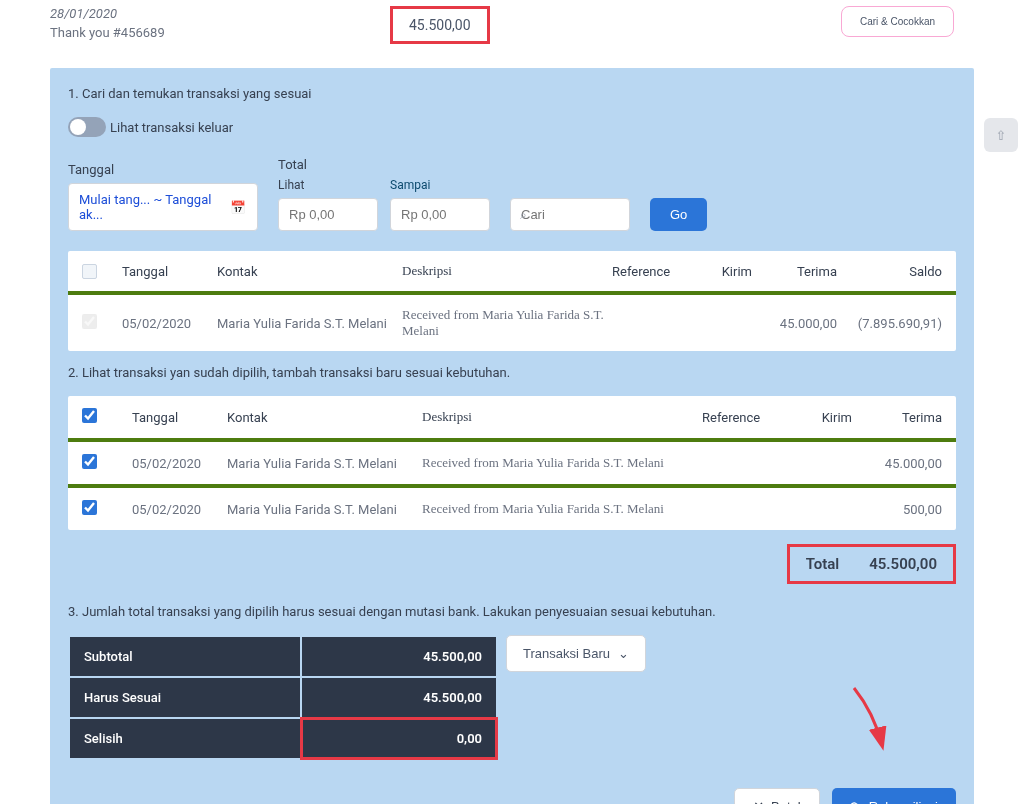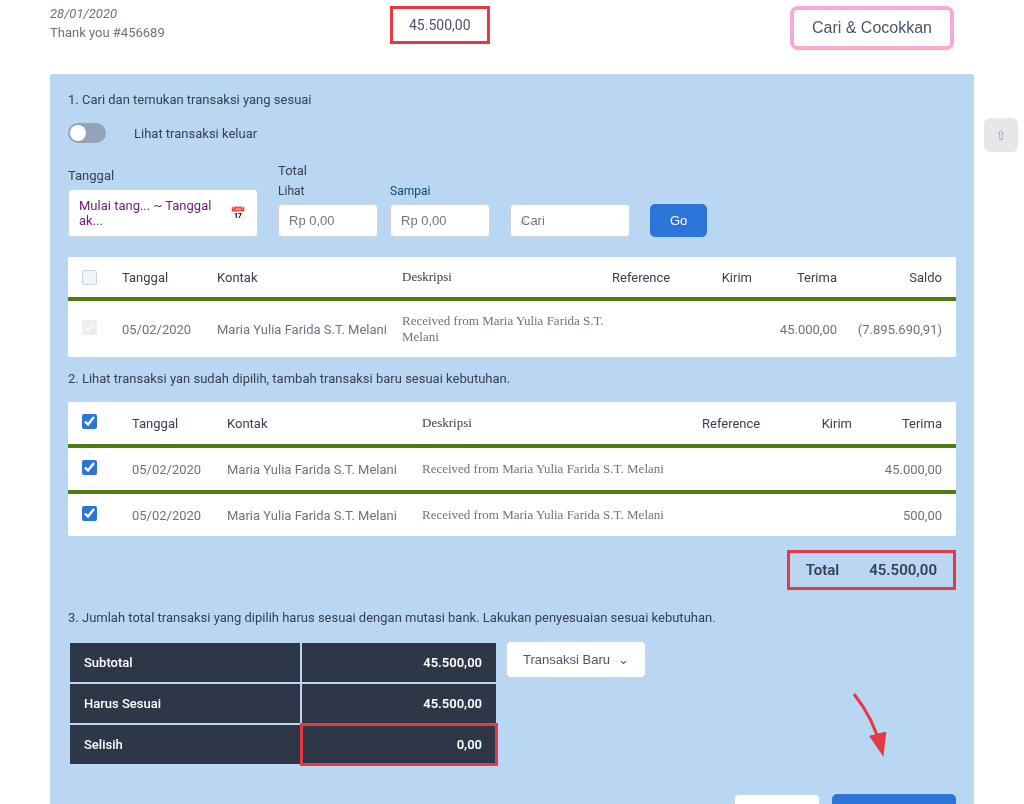--- a/index.html
+++ b/index.html
@@ -30,43 +30,43 @@
     border: 3px solid #e63946;
     padding: 8px 16px;
     color: #4a5568;
     font-size: 14px;
   }
   .header-right {
     margin-left: auto;
     padding-right: 20px;
   }
   .btn-outline {
-    border: 4px solid #f9a8d4;
+    border: 1px solid #f9a8d4;
     background: #fff;
     color: #4a5568;
     padding: 9px 18px;
     border-radius: 8px;
     cursor: pointer;
-    font-size: 16px;
+    font-size: 10px;
   }
   .panel {
     background: #b9d7f2;
     margin: 0 50px;
     padding: 18px 18px 30px 18px;
     border-radius: 2px;
   }
   .step-title {
     color: #374151;
     font-size: 13px;
     margin-bottom: 16px;
   }
   .toggle-row {
     display: flex;
     align-items: center;
-    gap: 28px;
+    gap: 4px;
     margin-bottom: 20px;
   }
   .toggle {
     width: 38px;
     height: 20px;
     background: #94a3b8;
     border-radius: 999px;
     position: relative;
     cursor: pointer;
   }
@@ -96,21 +96,21 @@
     padding: 8px 10px;
     border-radius: 4px;
     font-size: 13px;
     color: #4a5568;
   }
   .date-input {
     width: 190px;
     display: flex;
     align-items: center;
     justify-content: space-between;
-    color: #701a75;
+    color: #1d4ed8;
   }
   .amount-input { width: 100px; }
   .search-input-wrap {
     position: relative;
     display: flex;
     align-items: center;
   }
   .search-input-wrap .search-icon {
     position: absolute;
     left: 10px;

